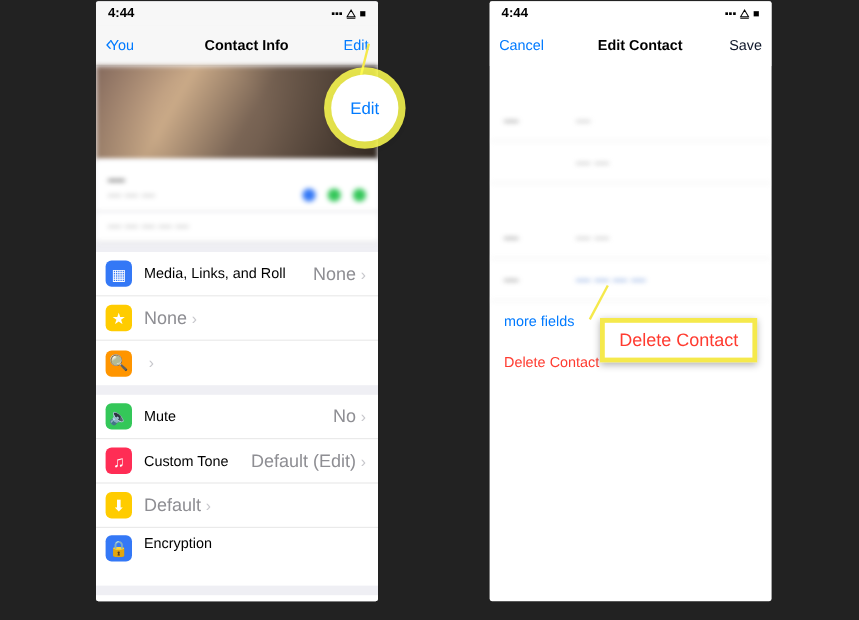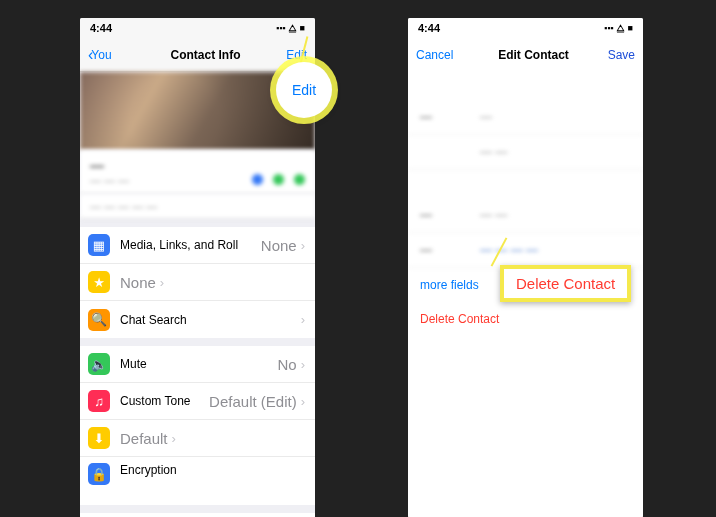--- a/index.html
+++ b/index.html
@@ -9,21 +9,21 @@
     height: 517px;
     font-family: -apple-system, "Helvetica Neue", Arial, sans-serif;
     position: relative;
     overflow: hidden;
   }
   .phone {
     position: absolute;
     width: 235px;
     height: 500px;
     background: #efeff4;
-    top: 18px;
+    top: 1px;
     overflow: hidden;
     border-radius: 2px;
   }
   .phone.left { left: 80px; }
   .phone.right { left: 408px; background: #fff; }
 
   .status-bar {
     height: 20px;
     display: flex;
     align-items: center;
@@ -45,21 +45,21 @@
     padding: 0 8px;
     font-size: 12px;
     background: #f7f7f7;
     border-bottom: 1px solid #ddd;
   }
   .phone.right .nav-bar { background: #fff; border-bottom: none; text-align: center; }
   .nav-left, .nav-right { color: #007aff; display: flex; align-items: center; min-width: 42px; }
   .nav-right { justify-content: flex-end; }
   .nav-title { font-weight: 600; color: #000; margin-left: 16px; }
   .chev { font-size: 16px; margin-right: -2px; }
-  .disabled { color: #1d4ed8; }
+  .disabled { color: #0f172a; }
 
   .hero {
     height: 78px;
     background: linear-gradient(120deg,#a08070 0%, #c9a987 30%, #7a6555 55%, #4a3c32 100%);
     filter: blur(2px);
     position: relative;
   }
   .hero-shadow { position: absolute; inset: 0; background: radial-gradient(circle at 40% 60%, rgba(0,0,0,0) 30%, rgba(0,0,0,0.3) 100%); }
 
   .profile-block {
@@ -194,21 +194,20 @@
       <div class="value">None</div>
       <div class="chevron">›</div>
     </div>
     <div class="row">
       <div class="icon bg-yellow">★</div>
       <div class="value">None</div>
       <div class="chevron">›</div>
     </div>
     <div class="row">
       <div class="icon bg-orange">🔍</div>
-      <div class="label">Chat Search</div>
       <div class="chevron">›</div>
     </div>
   </div>
 
   <div class="section">
     <div class="row">
       <div class="icon bg-green">🔈</div>
       <div class="label">Mute</div>
       <div class="value">No</div>
       <div class="chevron">›</div>

